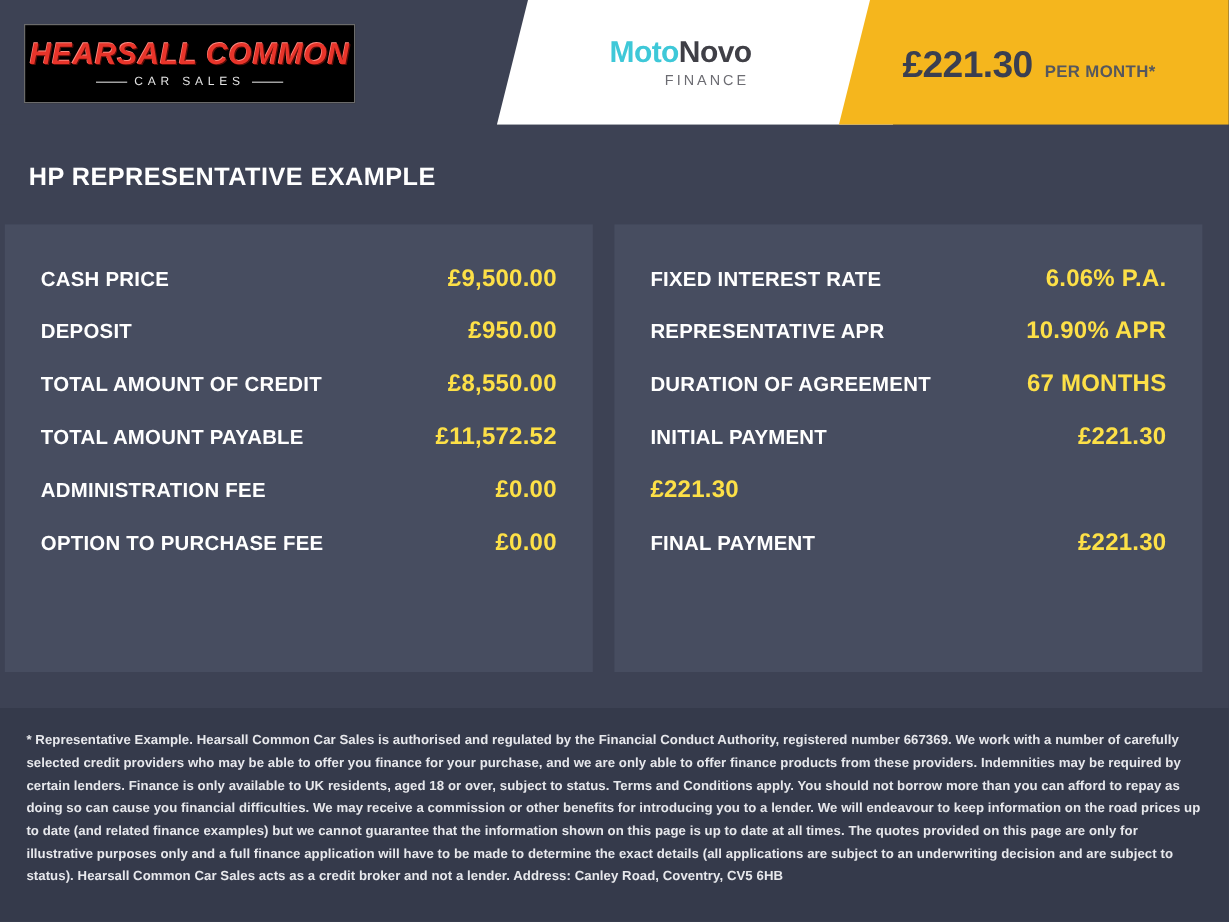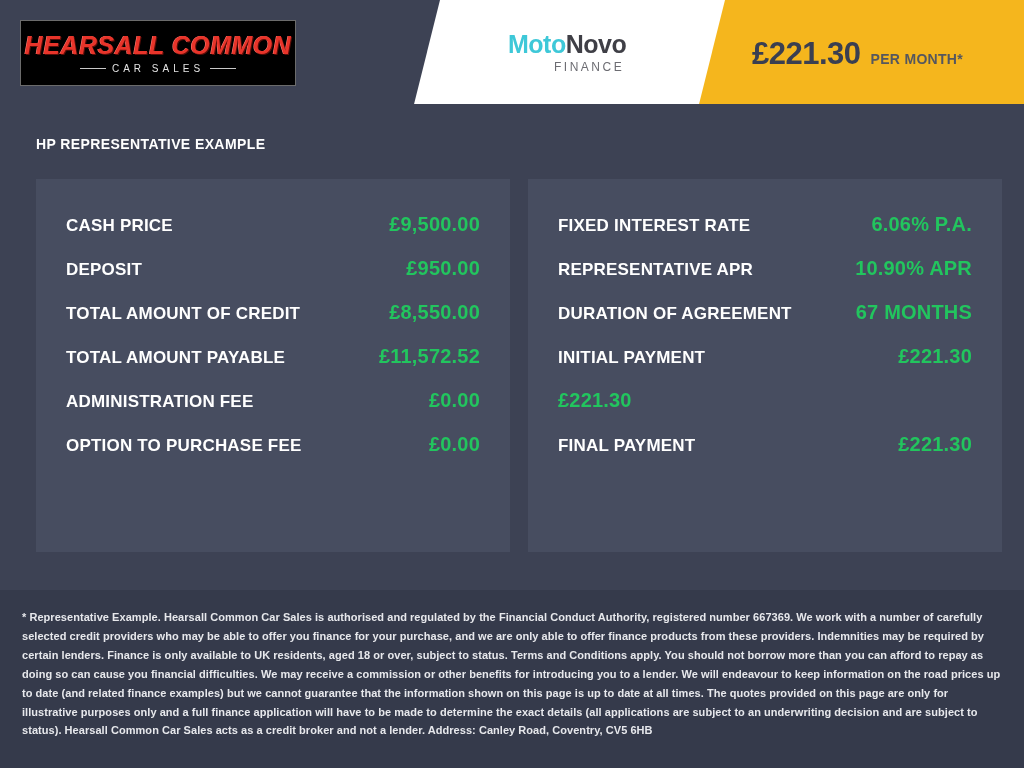--- a/index.html
+++ b/index.html
@@ -114,32 +114,32 @@
   }
   .price-period {
     font-size: 14px;
     font-weight: bold;
     color: #55575e;
     letter-spacing: 0.3px;
   }
 
   
   .page-title {
-    margin: 32px 0 0 36px;
-    font-size: 14px;
+    margin: 32px 0 0 24px;
+    font-size: 21px;
     font-weight: bold;
     color: #ffffff;
     letter-spacing: 0.4px;
   }
 
   
   .panels {
     display: flex;
     gap: 18px;
-    padding: 27px 22px 0 36px;
+    padding: 27px 22px 0 4px;
   }
   .panel {
     flex: 1 1 0;
     background: #474d60;
     padding: 24px 30px 26px 30px;
     min-height: 373px;
   }
   .row {
     display: flex;
     justify-content: space-between;
@@ -149,21 +149,21 @@
   .row-label {
     font-size: 17px;
     font-weight: bold;
     color: #ffffff;
     letter-spacing: 0.2px;
     white-space: nowrap;
   }
   .row-value {
     font-size: 20px;
     font-weight: bold;
-    color: #22c55e;
+    color: #fde047;
     letter-spacing: 0.2px;
     white-space: nowrap;
   }
 
   
   .footer {
     position: absolute;
     left: 0; bottom: 0;
     width: 100%;
     background: #353a4b;

